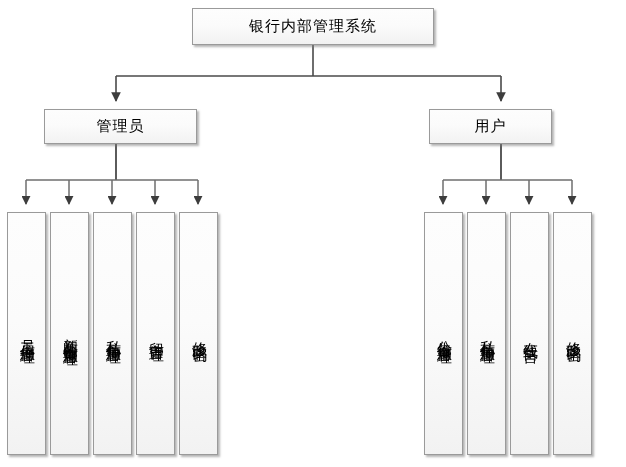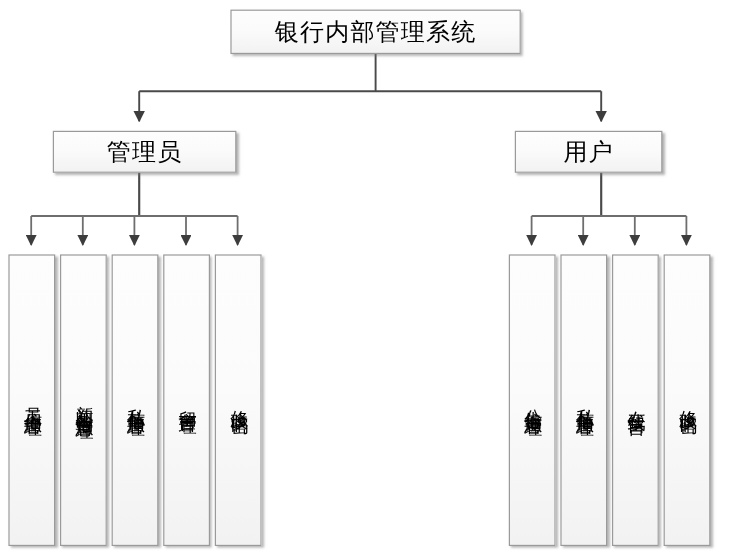--- a/index.html
+++ b/index.html
@@ -42,24 +42,23 @@
     background: linear-gradient(to bottom, #fdfdfd 0%, #fbfbfb 45%, #f2f2f2 100%);
     box-shadow: 2px 2px 2px rgba(120,120,120,0.55);
     display: flex;
     align-items: center;
     justify-content: center;
     color: #000000;
   }
 
   
   .node.horizontal {
-    font-size: 20px;
+    font-size: 15px;
     letter-spacing: 1px;
     line-height: 1;
-    font-family: Liberation Serif, serif;
   }
 
   
   .node.vertical {
     writing-mode: vertical-rl;
     text-orientation: upright;
     font-size: 15px;
     line-height: 1.32;
     letter-spacing: 2px;
     padding-top: 6px;

